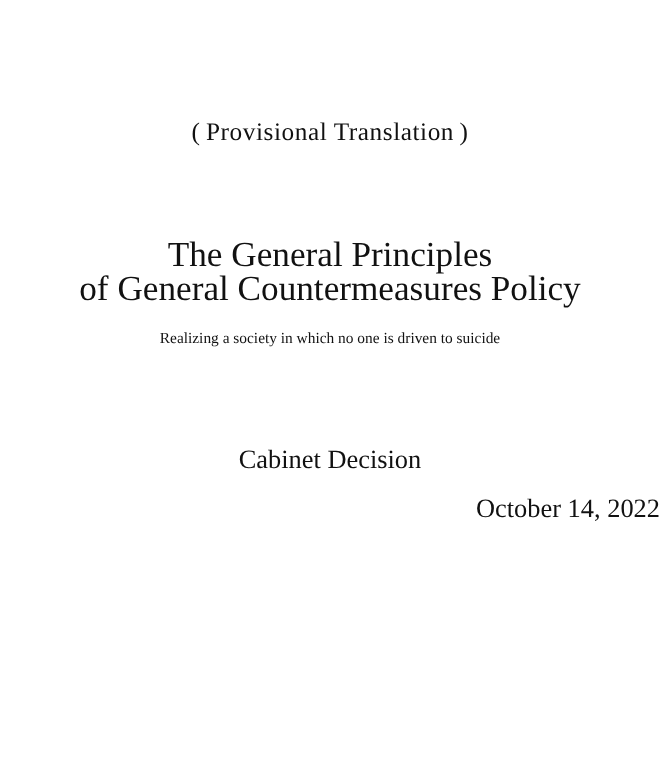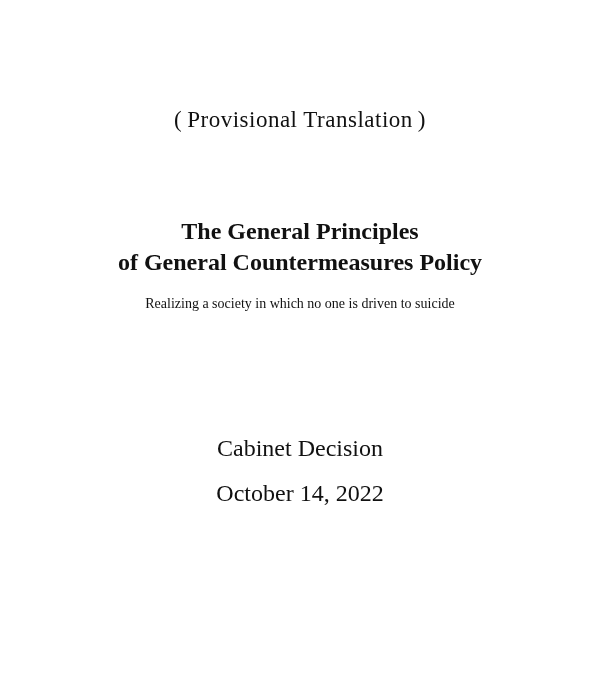--- a/index.html
+++ b/index.html
@@ -24,40 +24,41 @@
   .provisional-note {
     font-size: 23px;
     line-height: 28px;
     letter-spacing: 0.5px;
   }
   
   .provisional-note .paren-open { margin-right: 5px; }
   .provisional-note .paren-close { margin-left: 5px; }
   .doc-title {
     margin-top: 82px;
-    font-size: 24px;
+    font-size: 32px;
     line-height: 31px;
-    font-weight: bold;
+    font-weight: normal;
   }
   .doc-subtitle {
     margin-top: 6px;
     font-size: 14px;
     line-height: 20px;
   }
   .decision-block {
-    margin-top: 119px;
+    margin-top: 84px;
   }
   .decision-label {
     font-size: 24px;
     line-height: 30px;
   }
   .decision-date {
     margin-top: 15px;
     font-size: 24px;
     line-height: 30px;
+    text-align: right;
   }
 </style>
 </head>
 <body>
 
 <div class="page">
 
   <div class="provisional-note">
     <span class="paren-open">(</span><span>Provisional Translation</span><span class="paren-close">)</span>
   </div>

